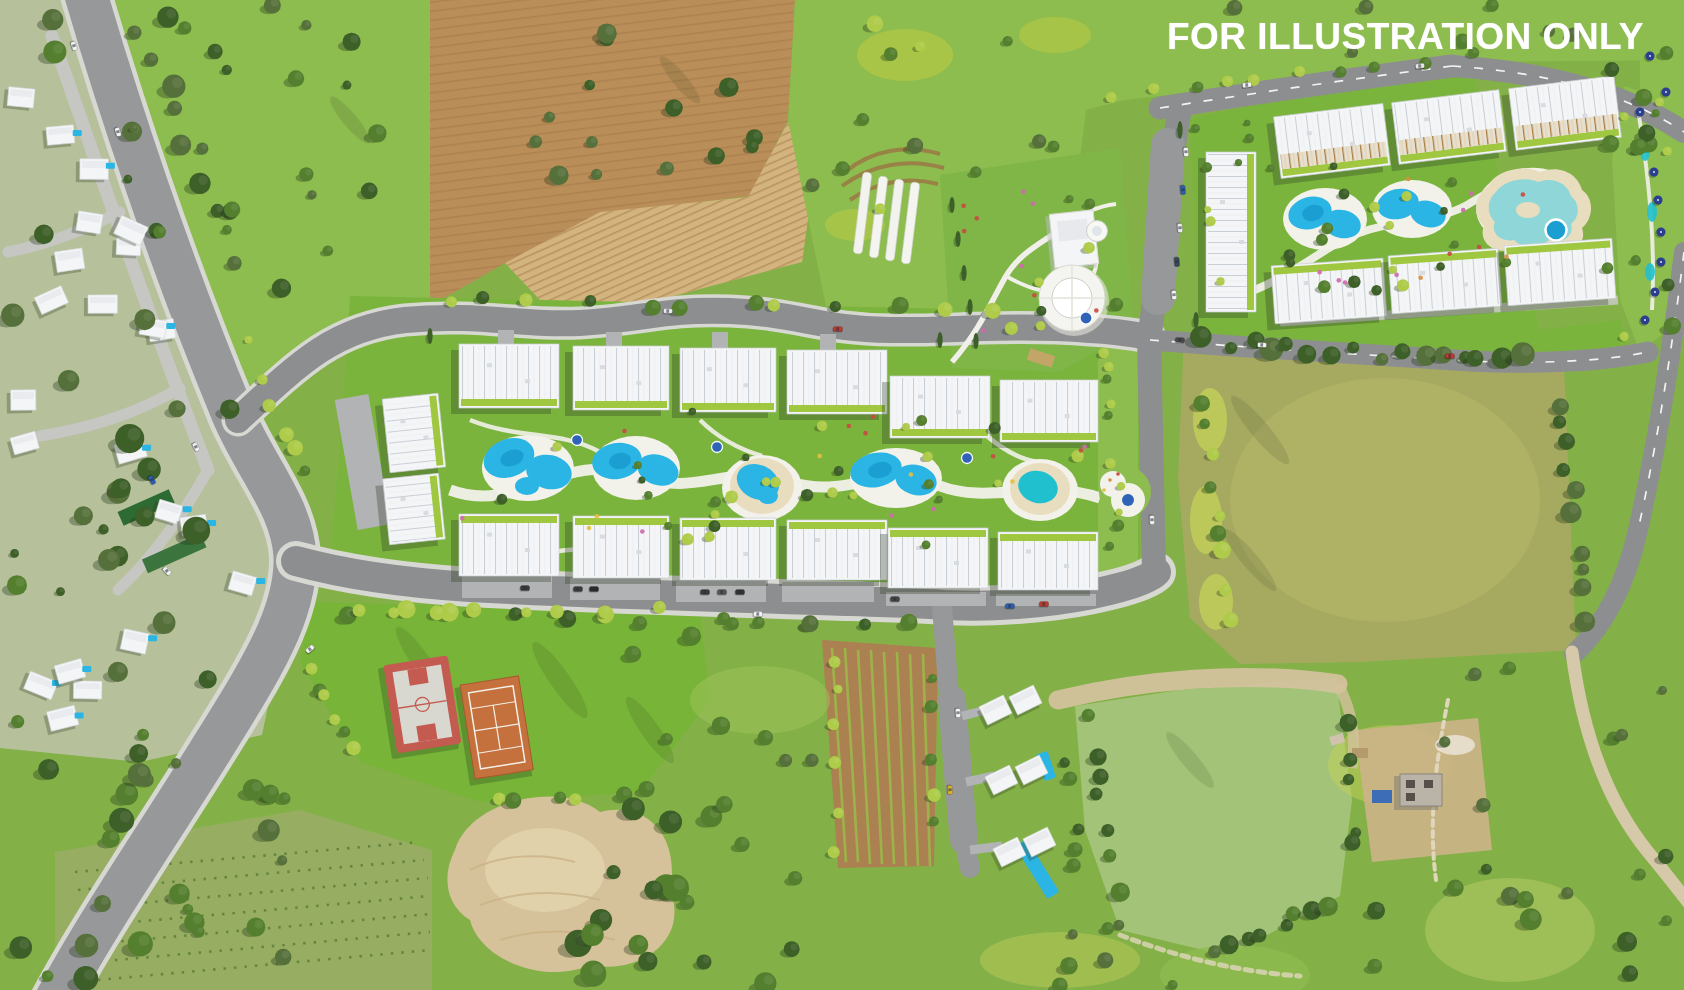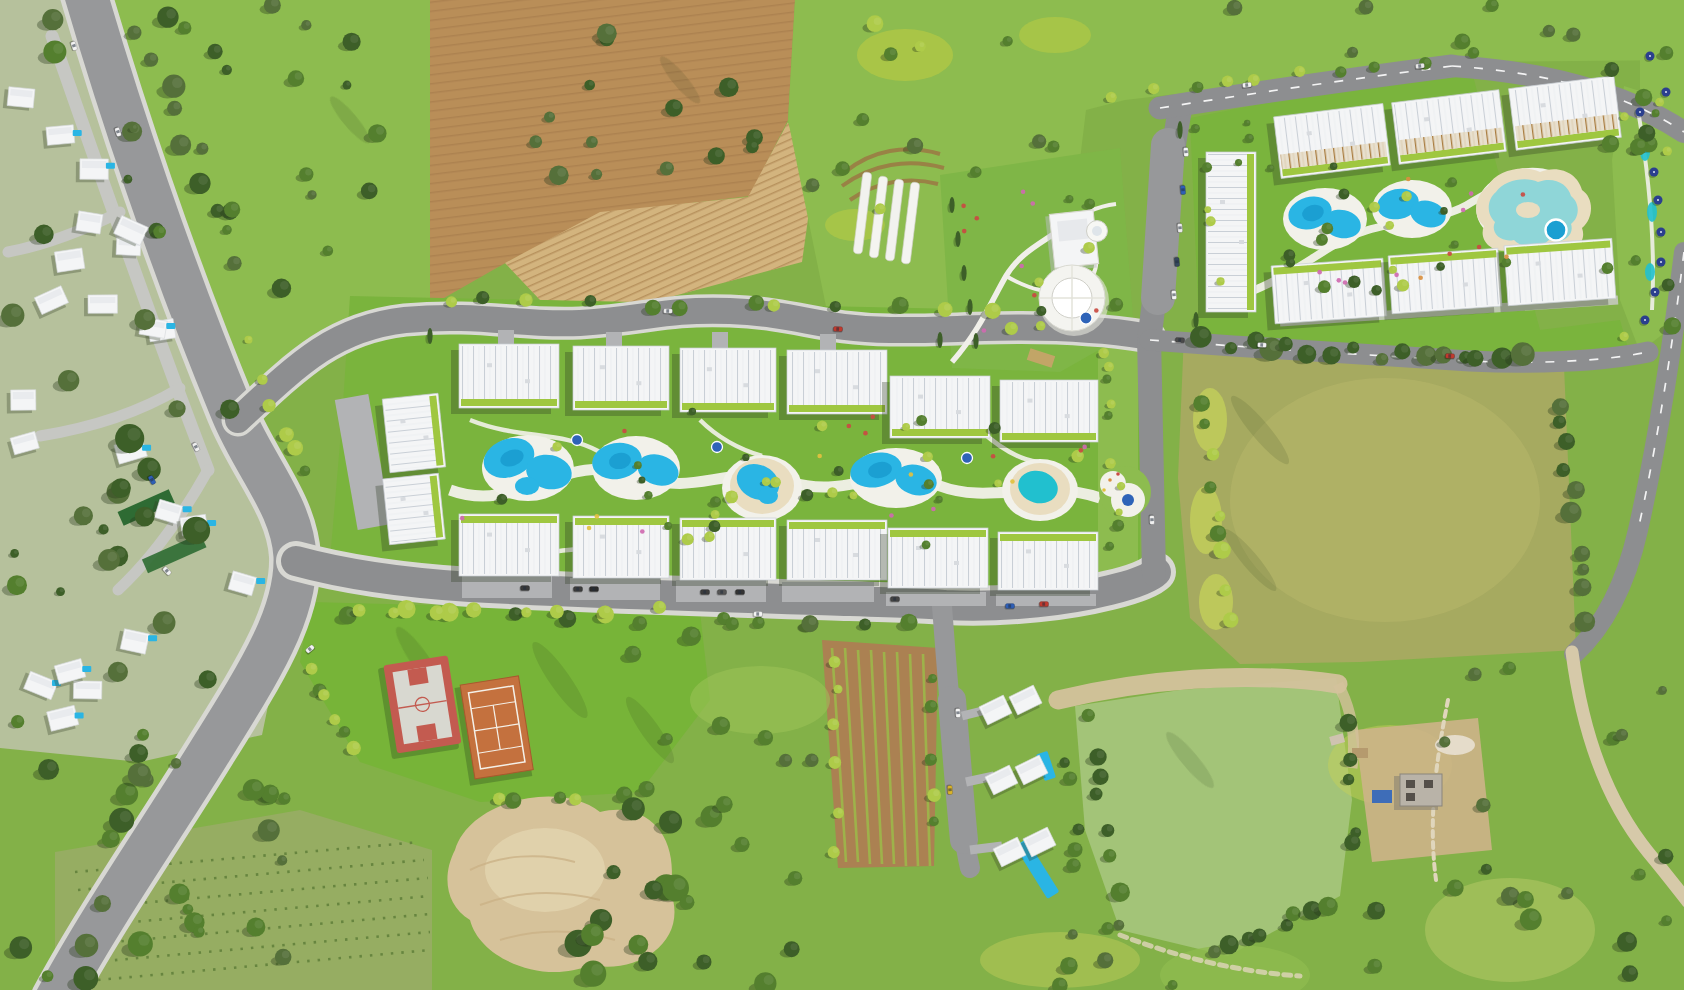--- a/index.html
+++ b/index.html
@@ -2896,13 +2896,14 @@
           <rect x="956.3" y="711.3" width="2.8" height="3.4" fill="rgba(35,45,60,.55)"></rect>
         </g>
         <g transform="rotate(86 950 790)">
           <rect x="944.5" y="788.4" width="10" height="5" rx="1.4" fill="#000" opacity="0.25"></rect>
           <rect x="945.5" y="787.6" width="9" height="4.8" rx="1.5" fill="#d9b32a" stroke="rgba(0,0,0,.3)" stroke-width="0.5"></rect>
           <rect x="948.3" y="788.3" width="2.8" height="3.4" fill="rgba(35,45,60,.55)"></rect>
         </g>
       </g>
 </svg>
 
+<div class="watermark">FOR ILLUSTRATION ONLY</div>
 </div>
 
 </body></html>

